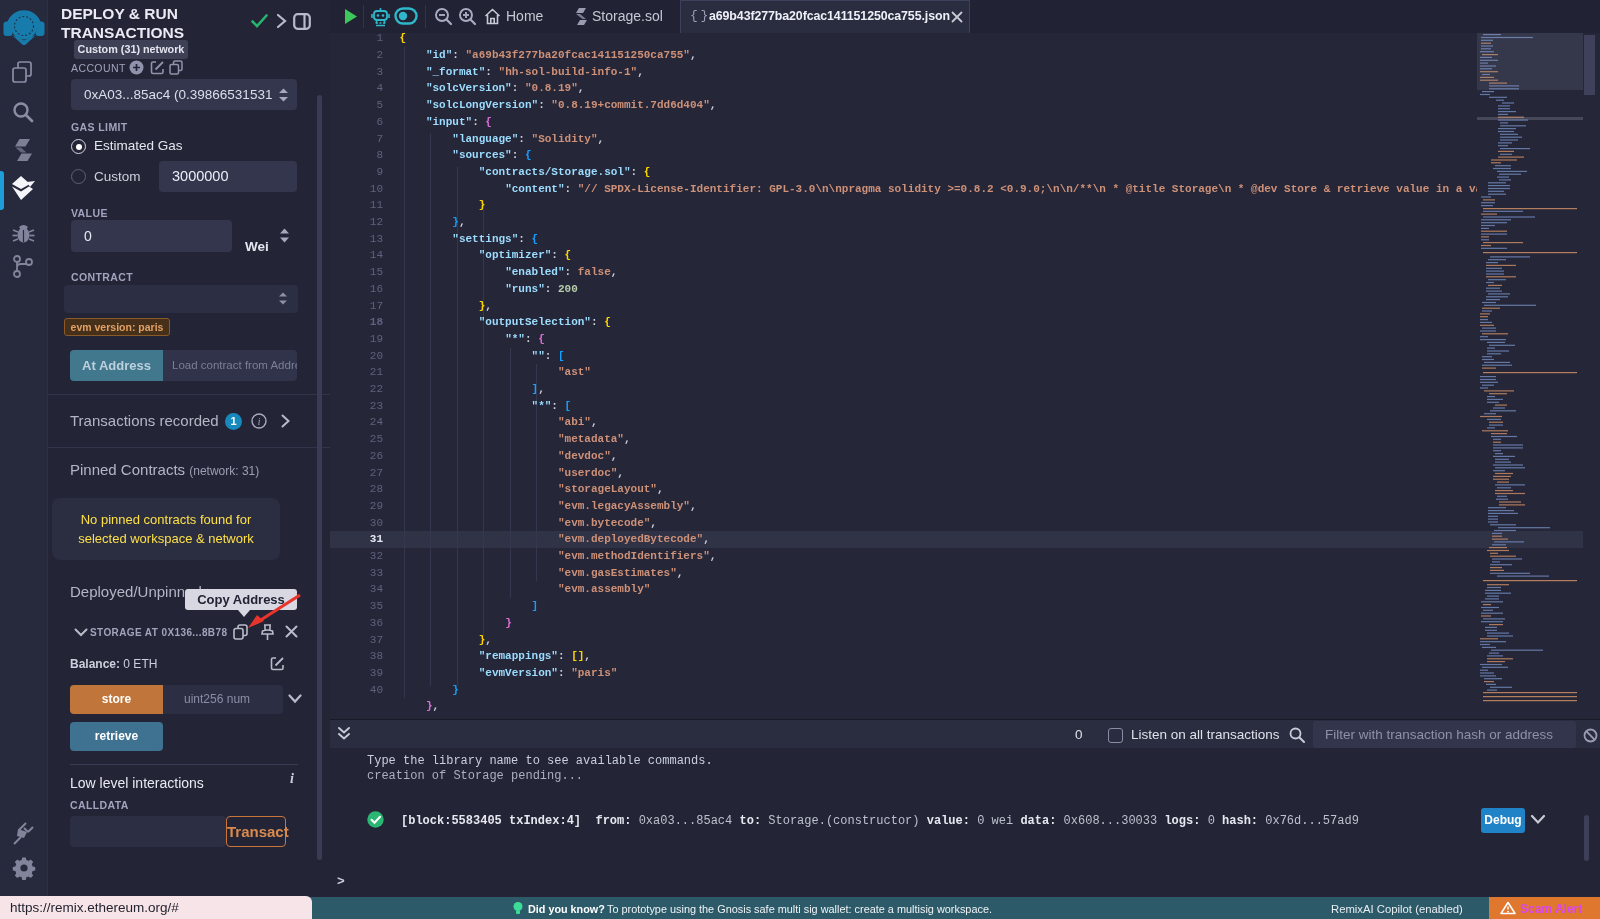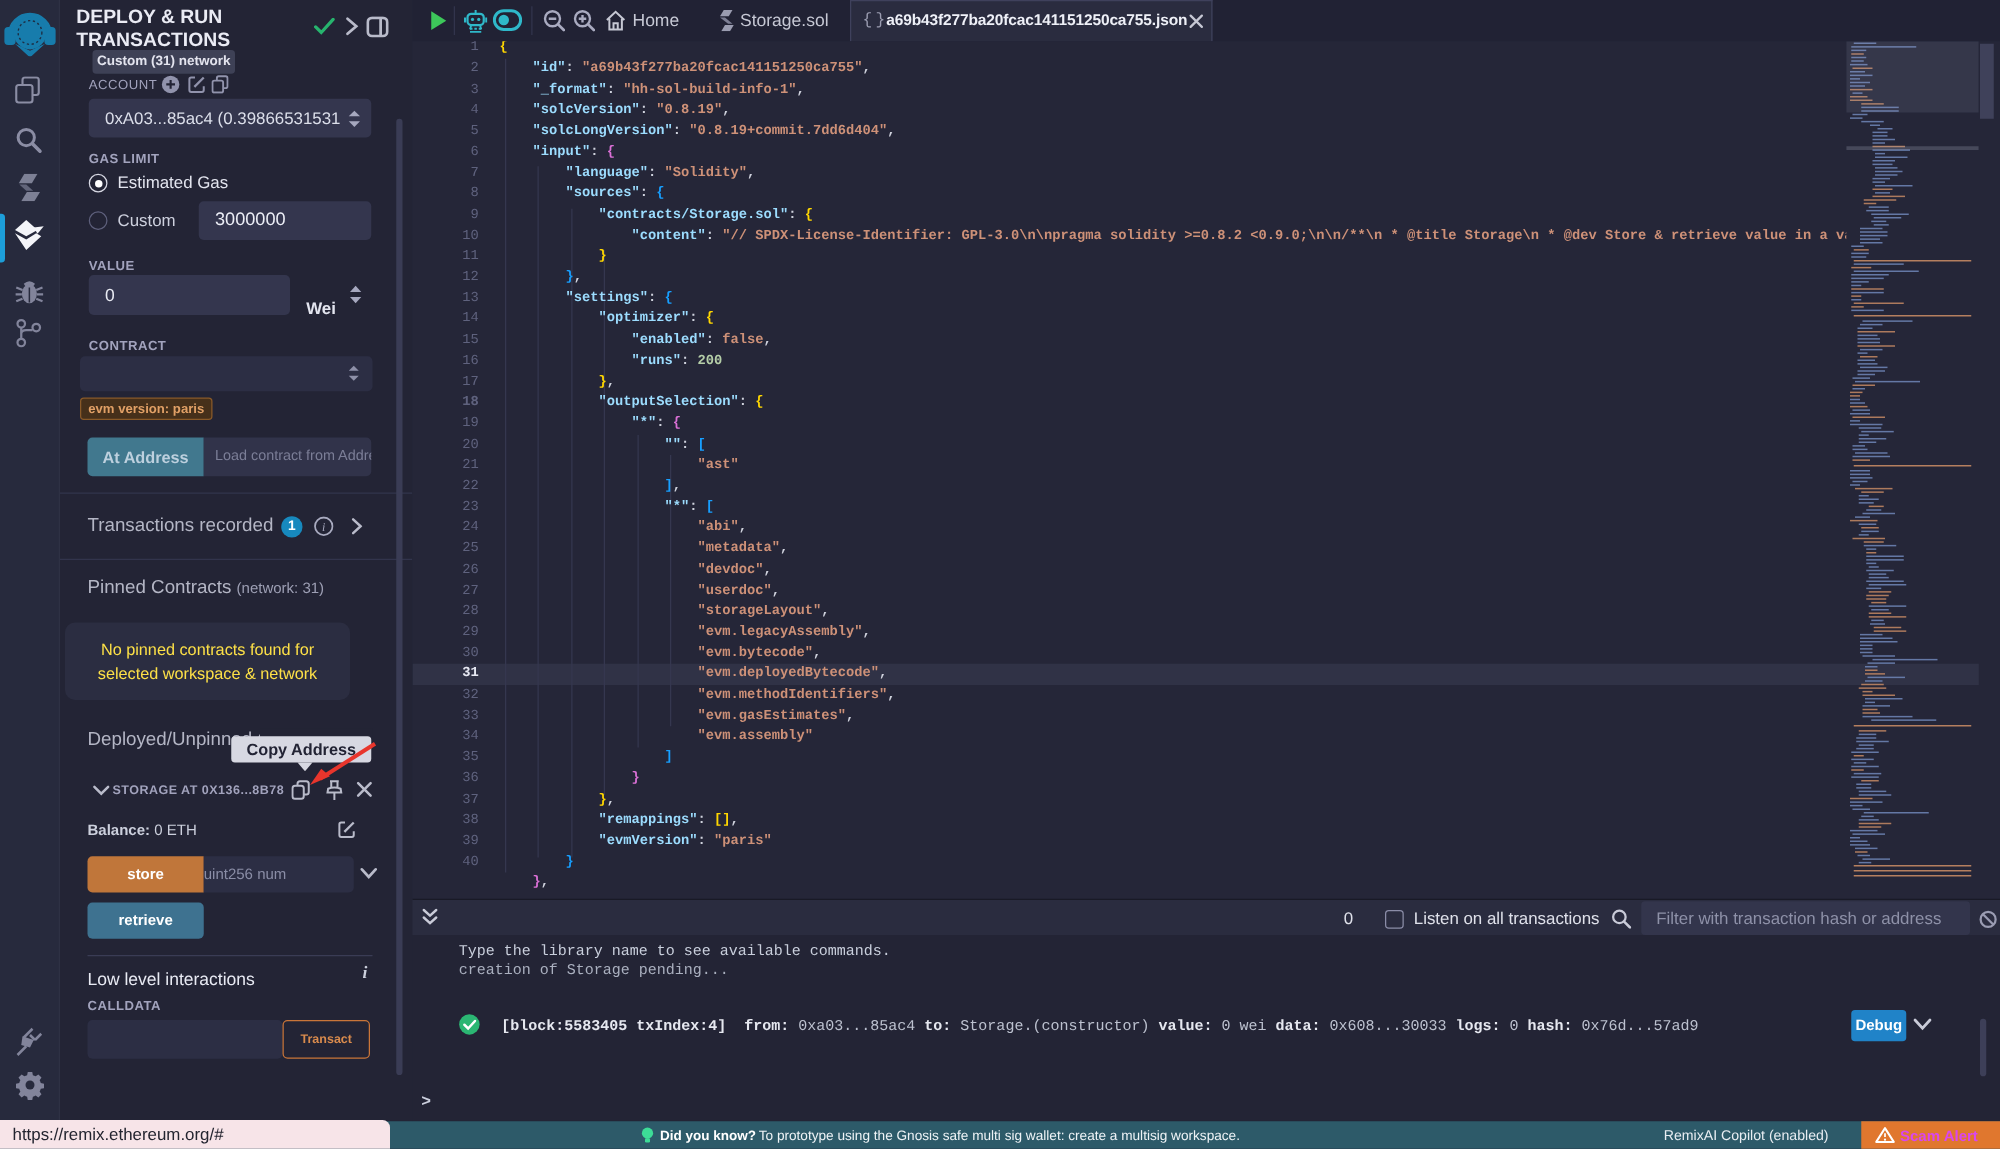--- a/index.html
+++ b/index.html
@@ -160,31 +160,31 @@
     </svg>
 <svg class="abs" style="left:237px;top:625px" width="13" height="13" viewBox="0 0 13 13">
 <path d="M1.5 1.5 L11.5 11.5 M11.5 1.5 L1.5 11.5" stroke="#b9bbca" stroke-width="2" stroke-linecap="round"></path>
     </svg>
 <div class="abs" style="left:22px;top:657px;font-size:12px;color:#ccd0dd"><b>Balance:</b> 0 ETH</div>
 <svg class="abs" style="left:222px;top:656px" width="15" height="15" viewBox="0 0 15 15">
 <path d="M6 2 H3 a1.5 1.5 0 0 0 -1.5 1.5 V12 A1.5 1.5 0 0 0 3 13.5 H11.5 A1.5 1.5 0 0 0 13 12 V9" fill="none" stroke="#b9bbca" stroke-width="1.6"></path>
 <path d="M5.5 9.5 L13 2" stroke="#b9bbca" stroke-width="1.8"></path>
     </svg>
 <div class="abs" style="left:22px;top:685px;width:93px;height:29px;background:#c0763a;border-radius:4px 0 0 4px;color:#fff;font-size:12px;font-weight:700;text-align:center;line-height:29px">store</div>
-<div class="abs" style="left:115px;top:685px;width:120px;height:29px;background:#2c2e44;border-radius:0 4px 4px 0;color:#8a8da6;font-size:12px;line-height:29px;padding-left:0">uint256 num</div>
+<div class="abs" style="left:115px;top:685px;width:120px;height:29px;background:#2c2e44;border-radius:0 4px 4px 0;color:#8a8da6;font-size:12px;line-height:29px;padding-left:21px">uint256 num</div>
 <svg class="abs" style="left:240px;top:694px" width="14" height="10" viewBox="0 0 14 10">
 <path d="M1.5 1.5 L7 7.5 L12.5 1.5" fill="none" stroke="#b9bbca" stroke-width="2.2" stroke-linecap="round"></path>
     </svg>
 <div class="abs" style="left:22px;top:722px;width:93px;height:29px;background:#3e7290;border-radius:4px;color:#fff;font-size:12px;font-weight:700;text-align:center;line-height:29px">retrieve</div>
 <div class="abs" style="left:22px;top:764px;width:228px;border-top:1px solid #3a3c55"></div>
 <div class="abs" style="left:22px;top:775px;font-size:14px;color:#e8eaf3">Low level interactions</div>
 <div class="abs" style="left:242px;top:771px;font-size:14px;font-style:italic;font-family:'Liberation Serif',serif;color:#ccd0dd;font-weight:700">i</div>
 <div class="abs lbl" style="left:22px;top:799px;font-weight:600">CALLDATA</div>
 <div class="abs inp2" style="left:22px;top:816px;width:156px;height:31px"></div>
-<div class="abs" style="left:178px;top:816px;width:70px;height:31px;border:1px solid #c97539;border-radius:4px;color:#d98b4d;font-size:10px;font-weight:700;text-align:center;line-height:29px">Transact</div>
+<div class="abs" style="left:178px;top:816px;width:60px;height:31px;border:1px solid #c97539;border-radius:4px;color:#d98b4d;font-size:15px;font-weight:700;text-align:center;line-height:29px">Transact</div>
 <div class="abs" style="left:269px;top:95px;width:5px;height:765px;background:#3a3c55;border-radius:3px"></div>
 </div>
 <div id="main">
 <div class="abs" style="left:0;top:0;width:1270px;height:33px;background:#212234"></div>
 <svg class="abs" style="left:13px;top:8px" width="16" height="17" viewBox="0 0 16 17">
       <path d="M2 1 L14 8.5 L2 16 Z" fill="#3dc75a"></path>
     </svg>
 <div class="abs" style="left:33px;top:5px;width:1px;height:23px;background:#32344c"></div>
 <svg class="abs" style="left:41px;top:7px" width="19" height="20" viewBox="0 0 19 20">
 <rect x="3" y="4" width="13" height="9" rx="3" fill="none" stroke="#2fb8c9" stroke-width="1.8"></rect>

